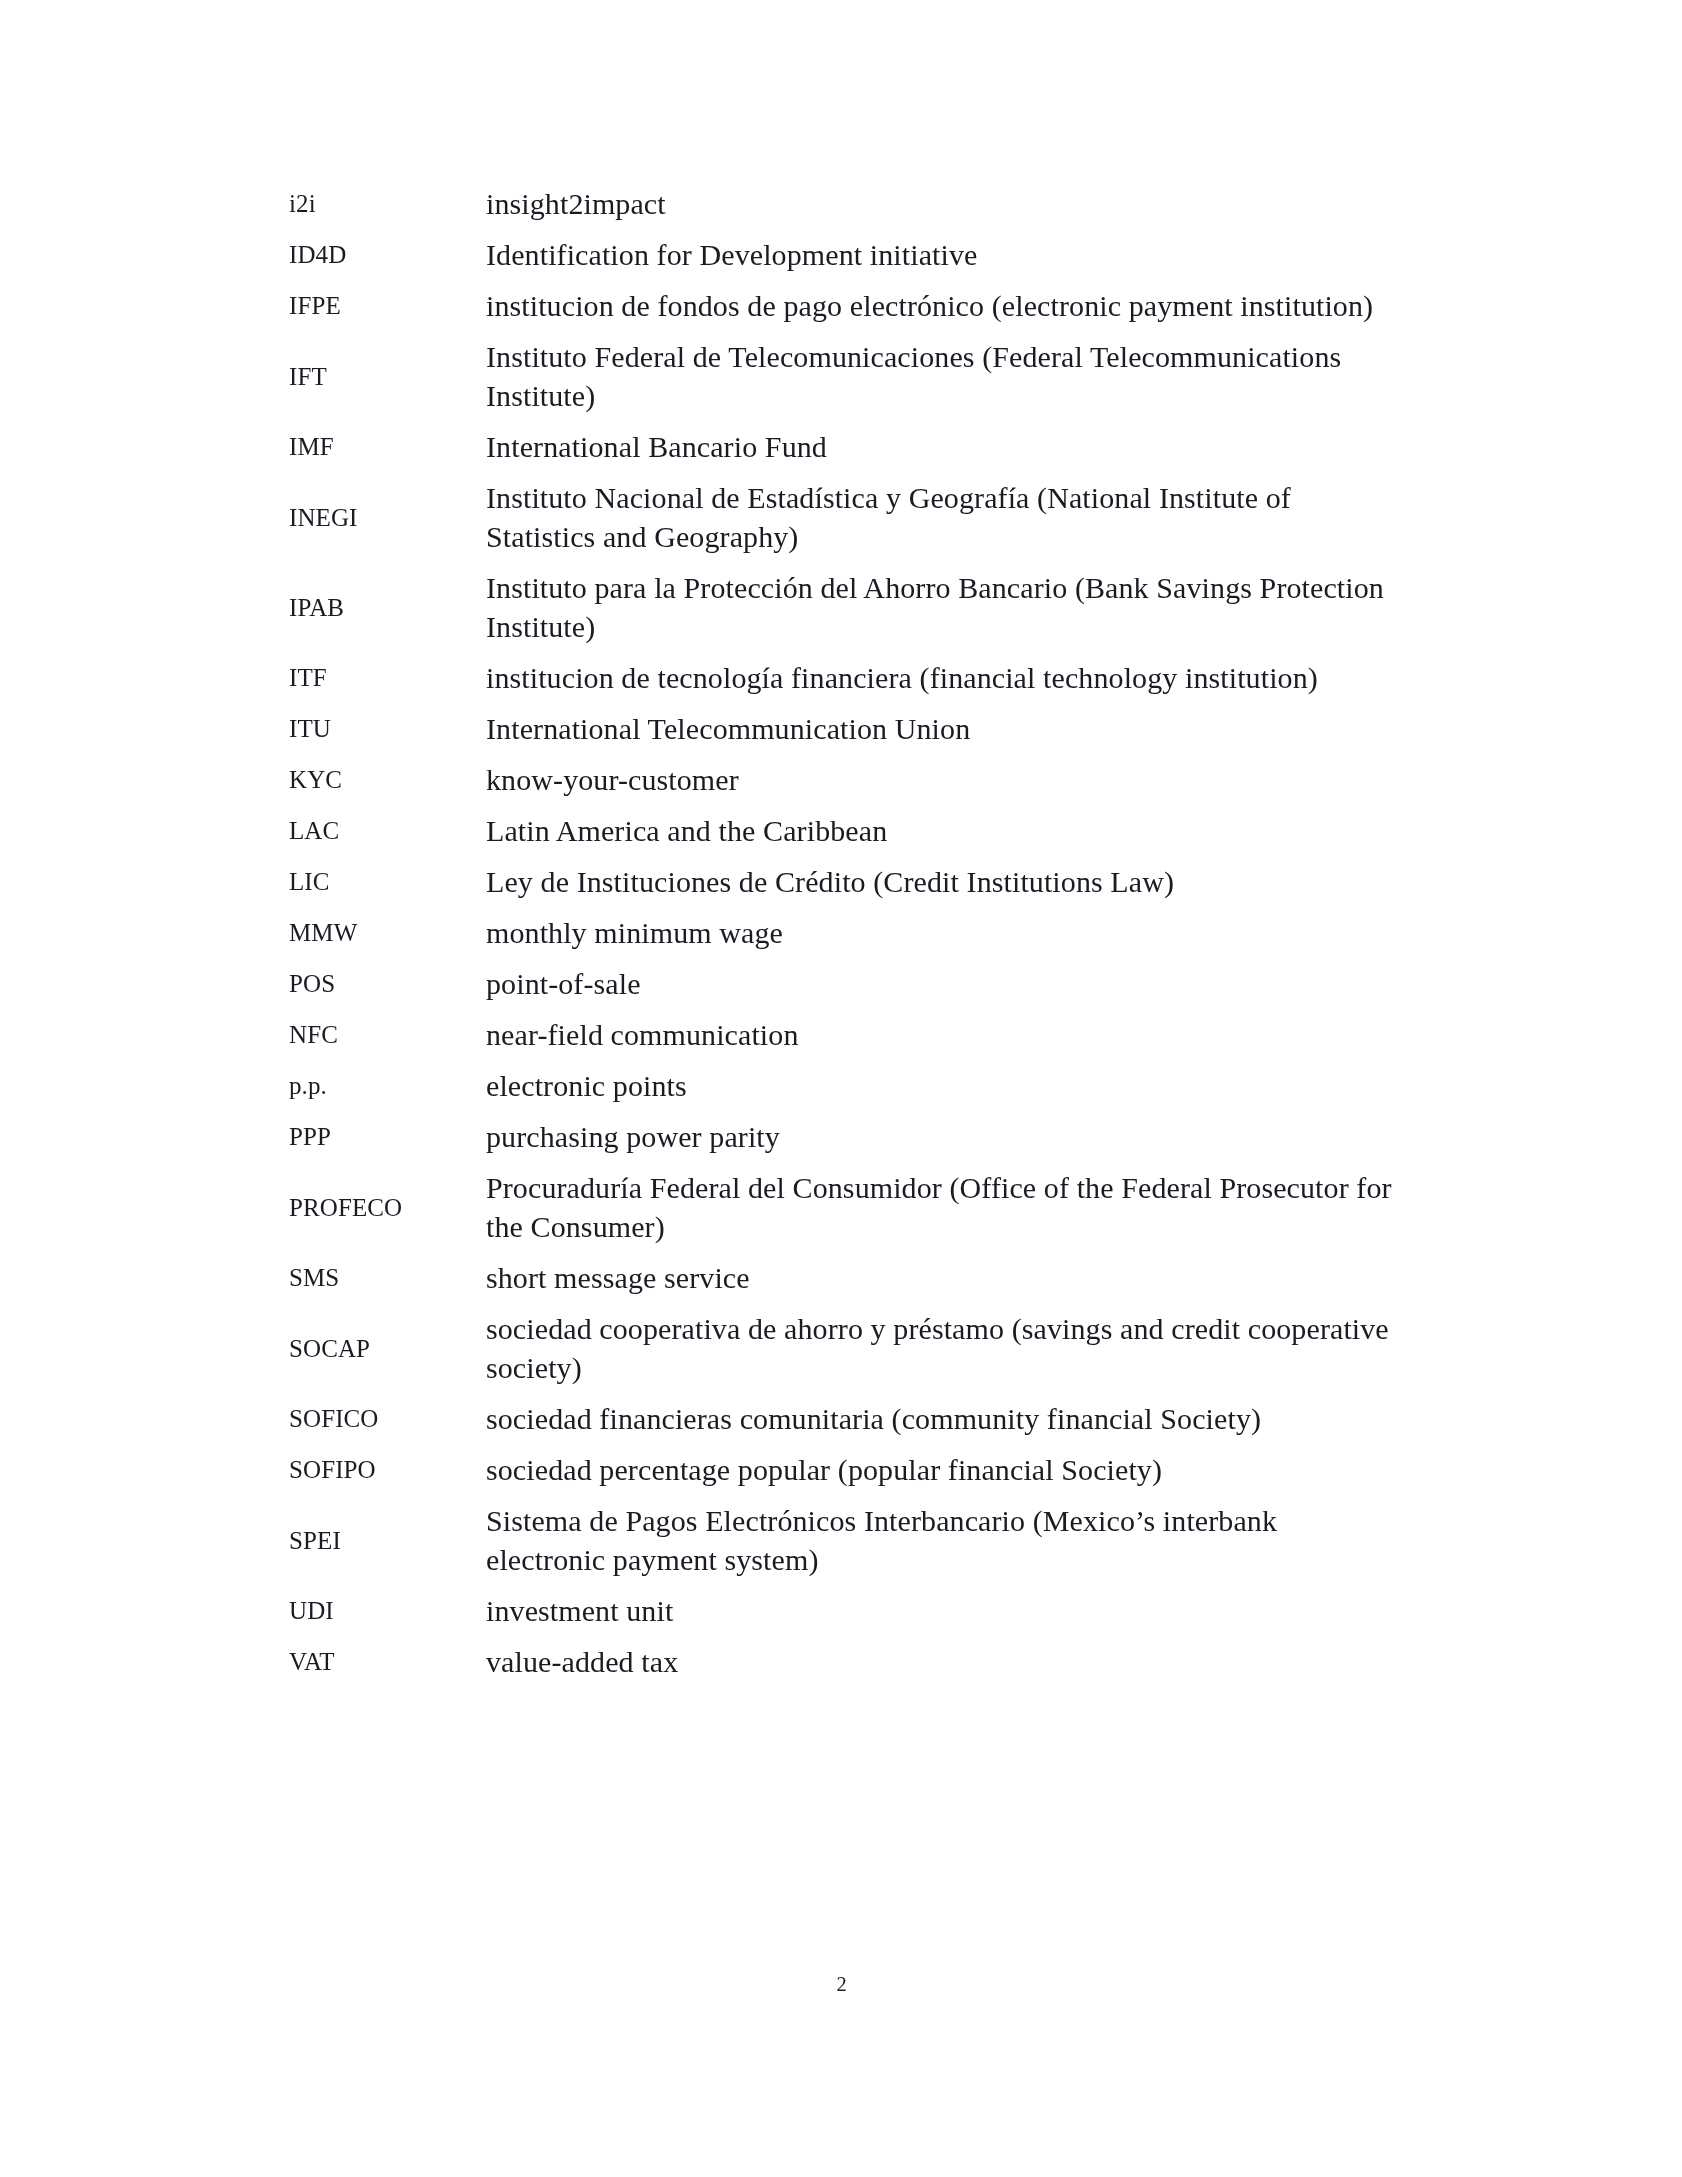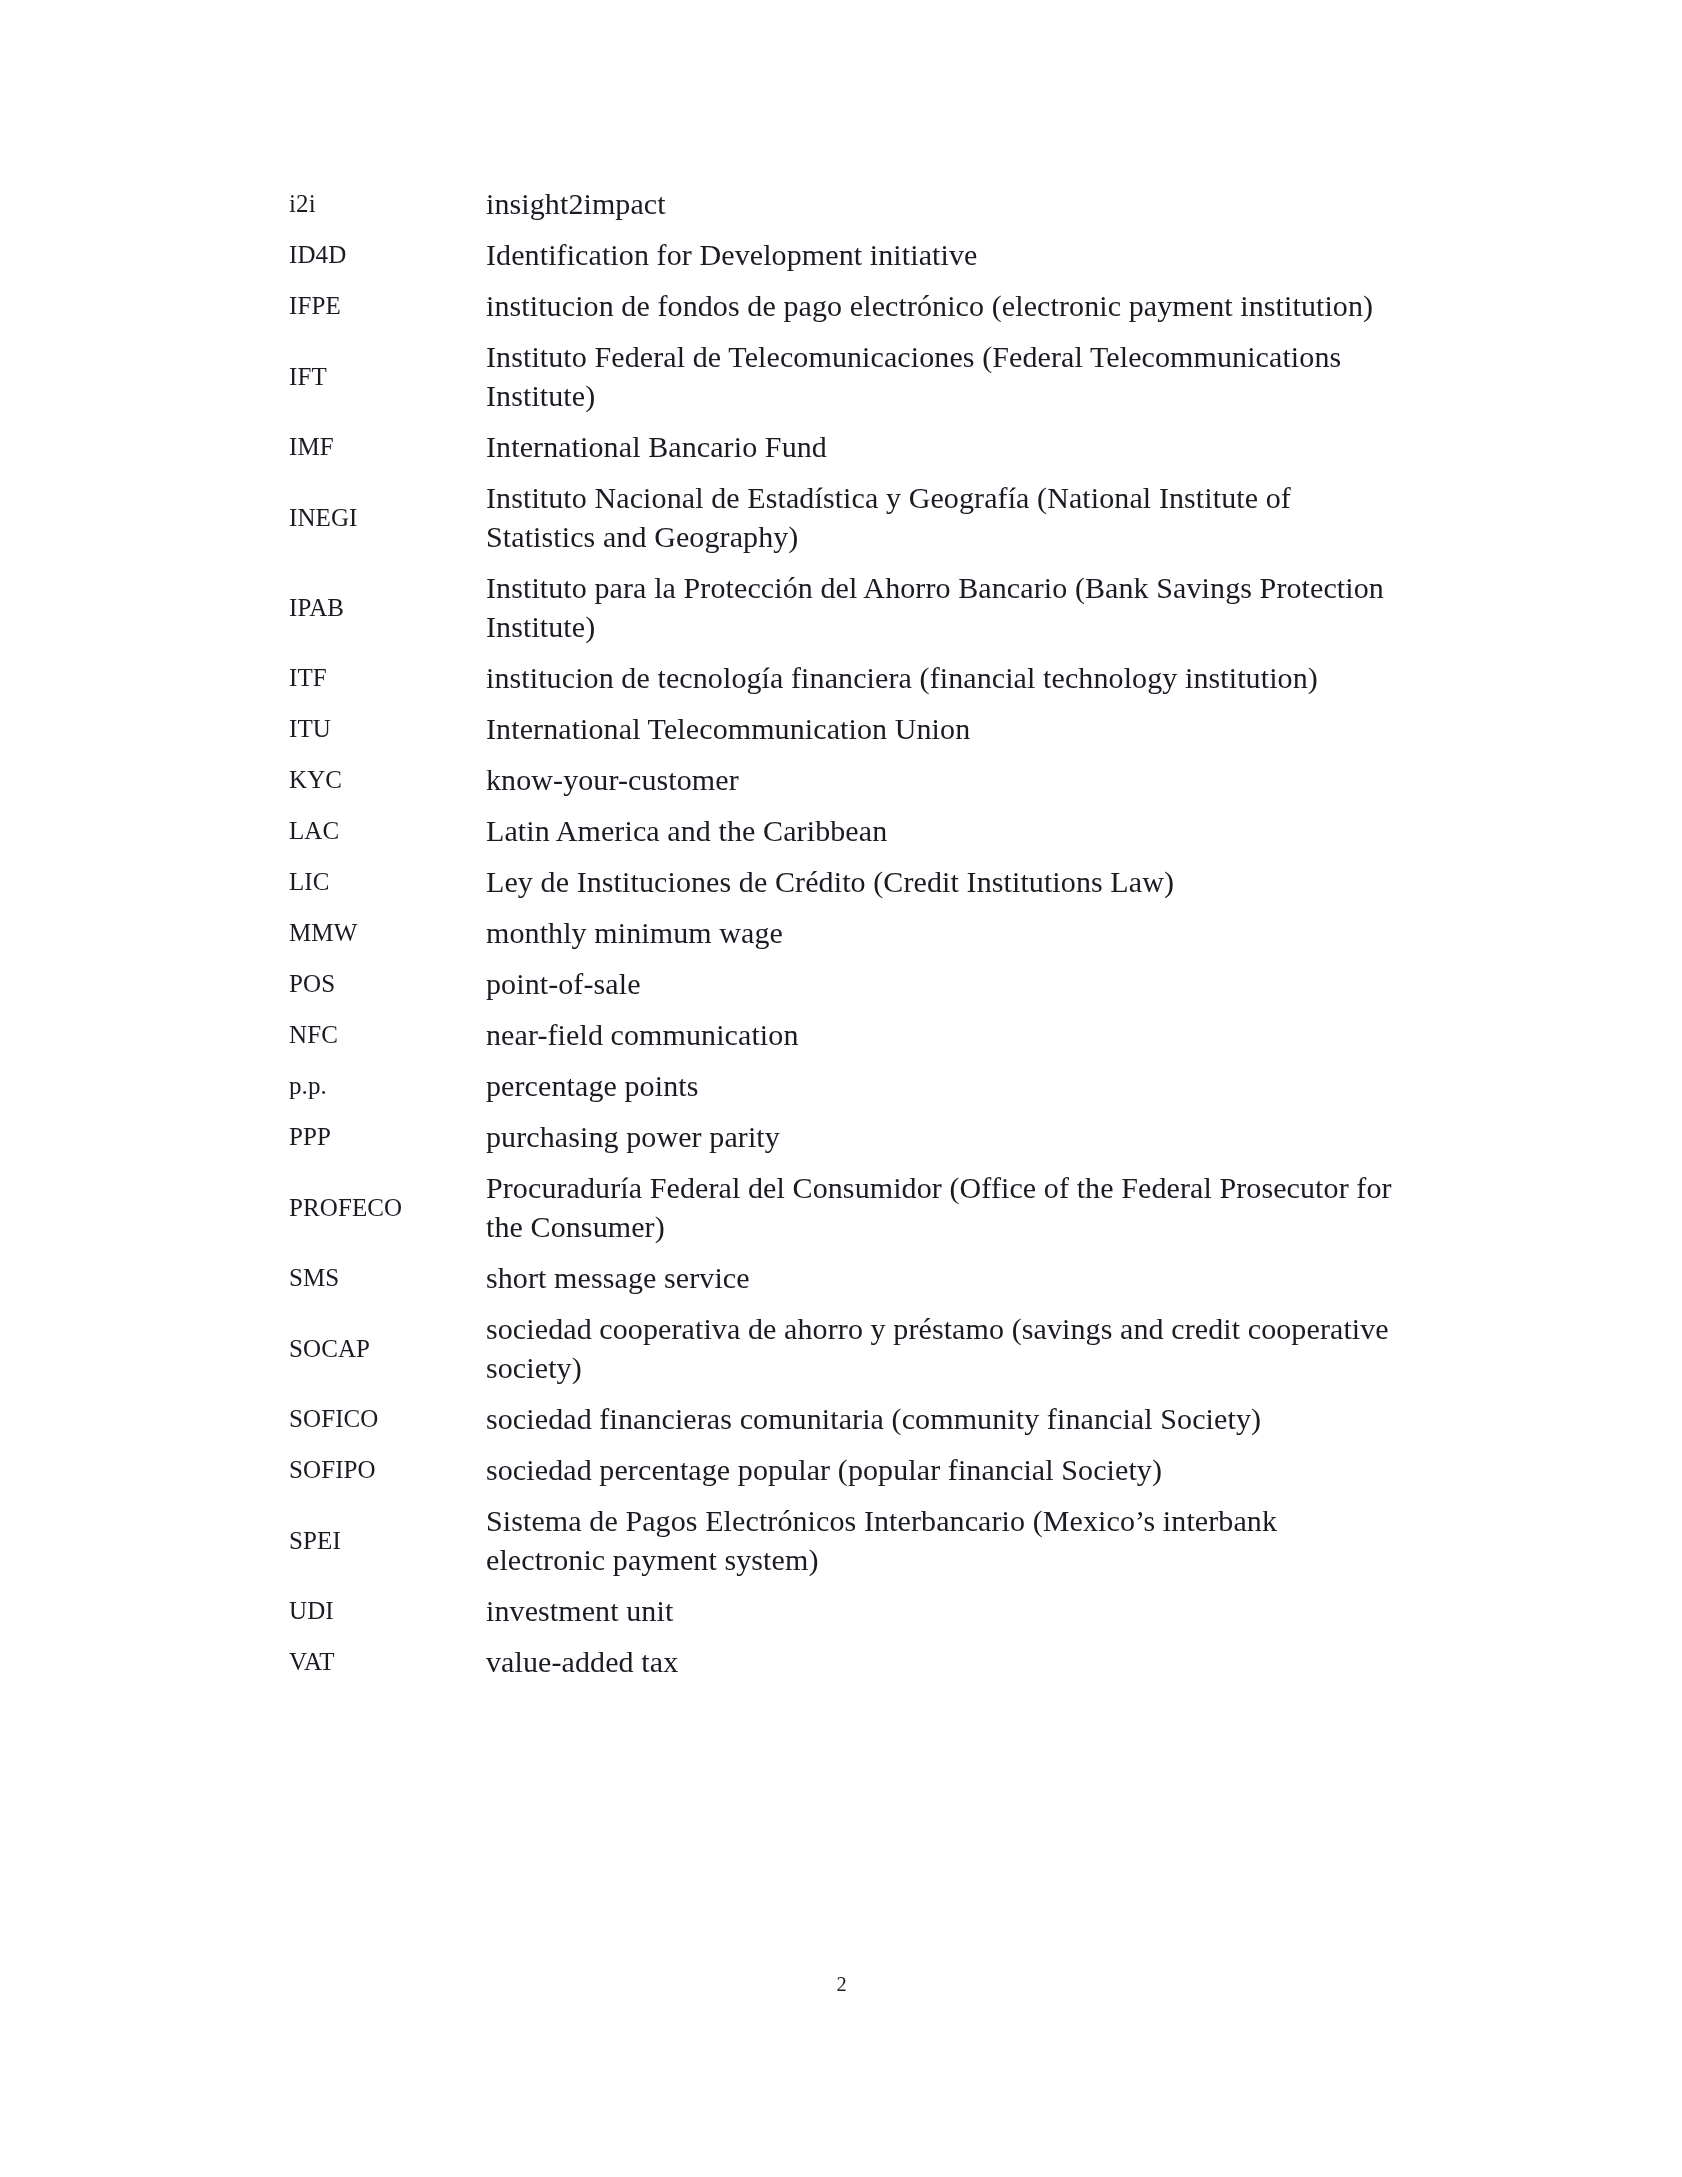--- a/index.html
+++ b/index.html
@@ -137,21 +137,21 @@
       <div class="abbrev-def">point-of-sale</div>
     </div>
 
     <div class="abbrev-row">
       <div class="abbrev-term">NFC</div>
       <div class="abbrev-def">near-field communication</div>
     </div>
 
     <div class="abbrev-row">
       <div class="abbrev-term">p.p.</div>
-      <div class="abbrev-def">percentage points</div>
+      <div class="abbrev-def">electronic points</div>
     </div>
 
     <div class="abbrev-row">
       <div class="abbrev-term">PPP</div>
       <div class="abbrev-def">purchasing power parity</div>
     </div>
 
     <div class="abbrev-row">
       <div class="abbrev-term">PROFECO</div>
       <div class="abbrev-def">Procuraduría Federal del Consumidor (Office of the Federal Prosecutor for the Consumer)</div>

